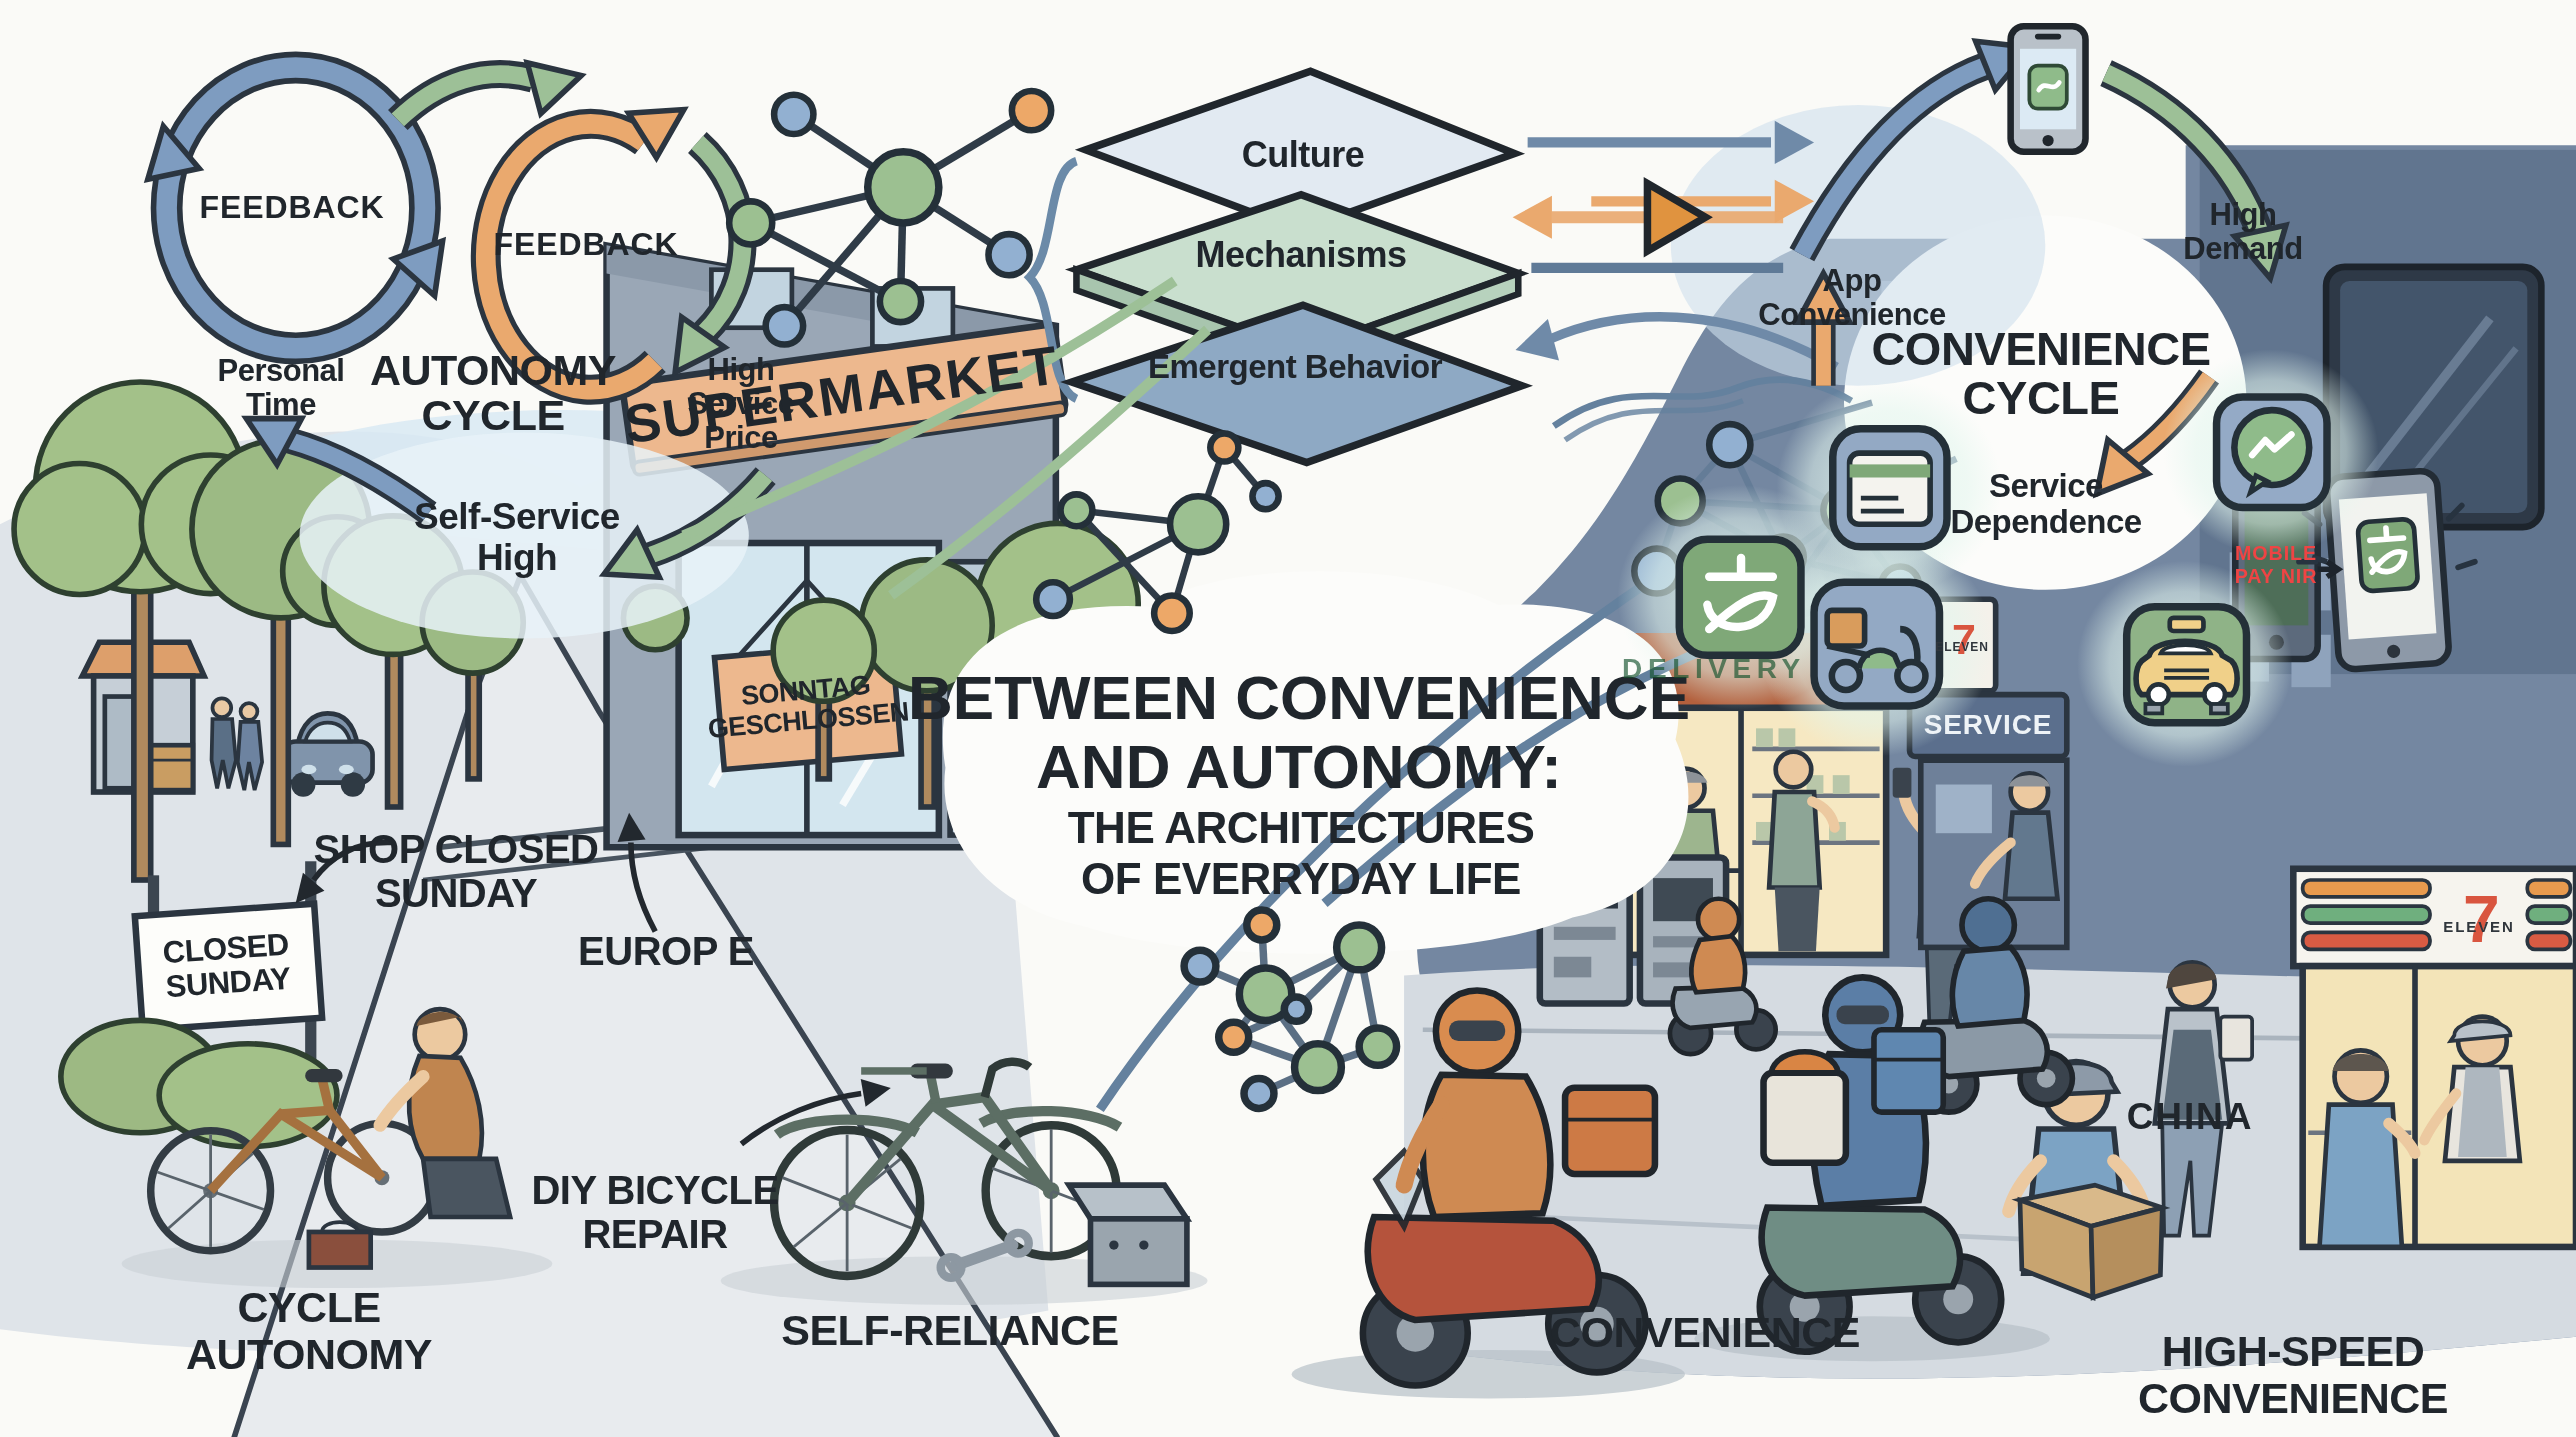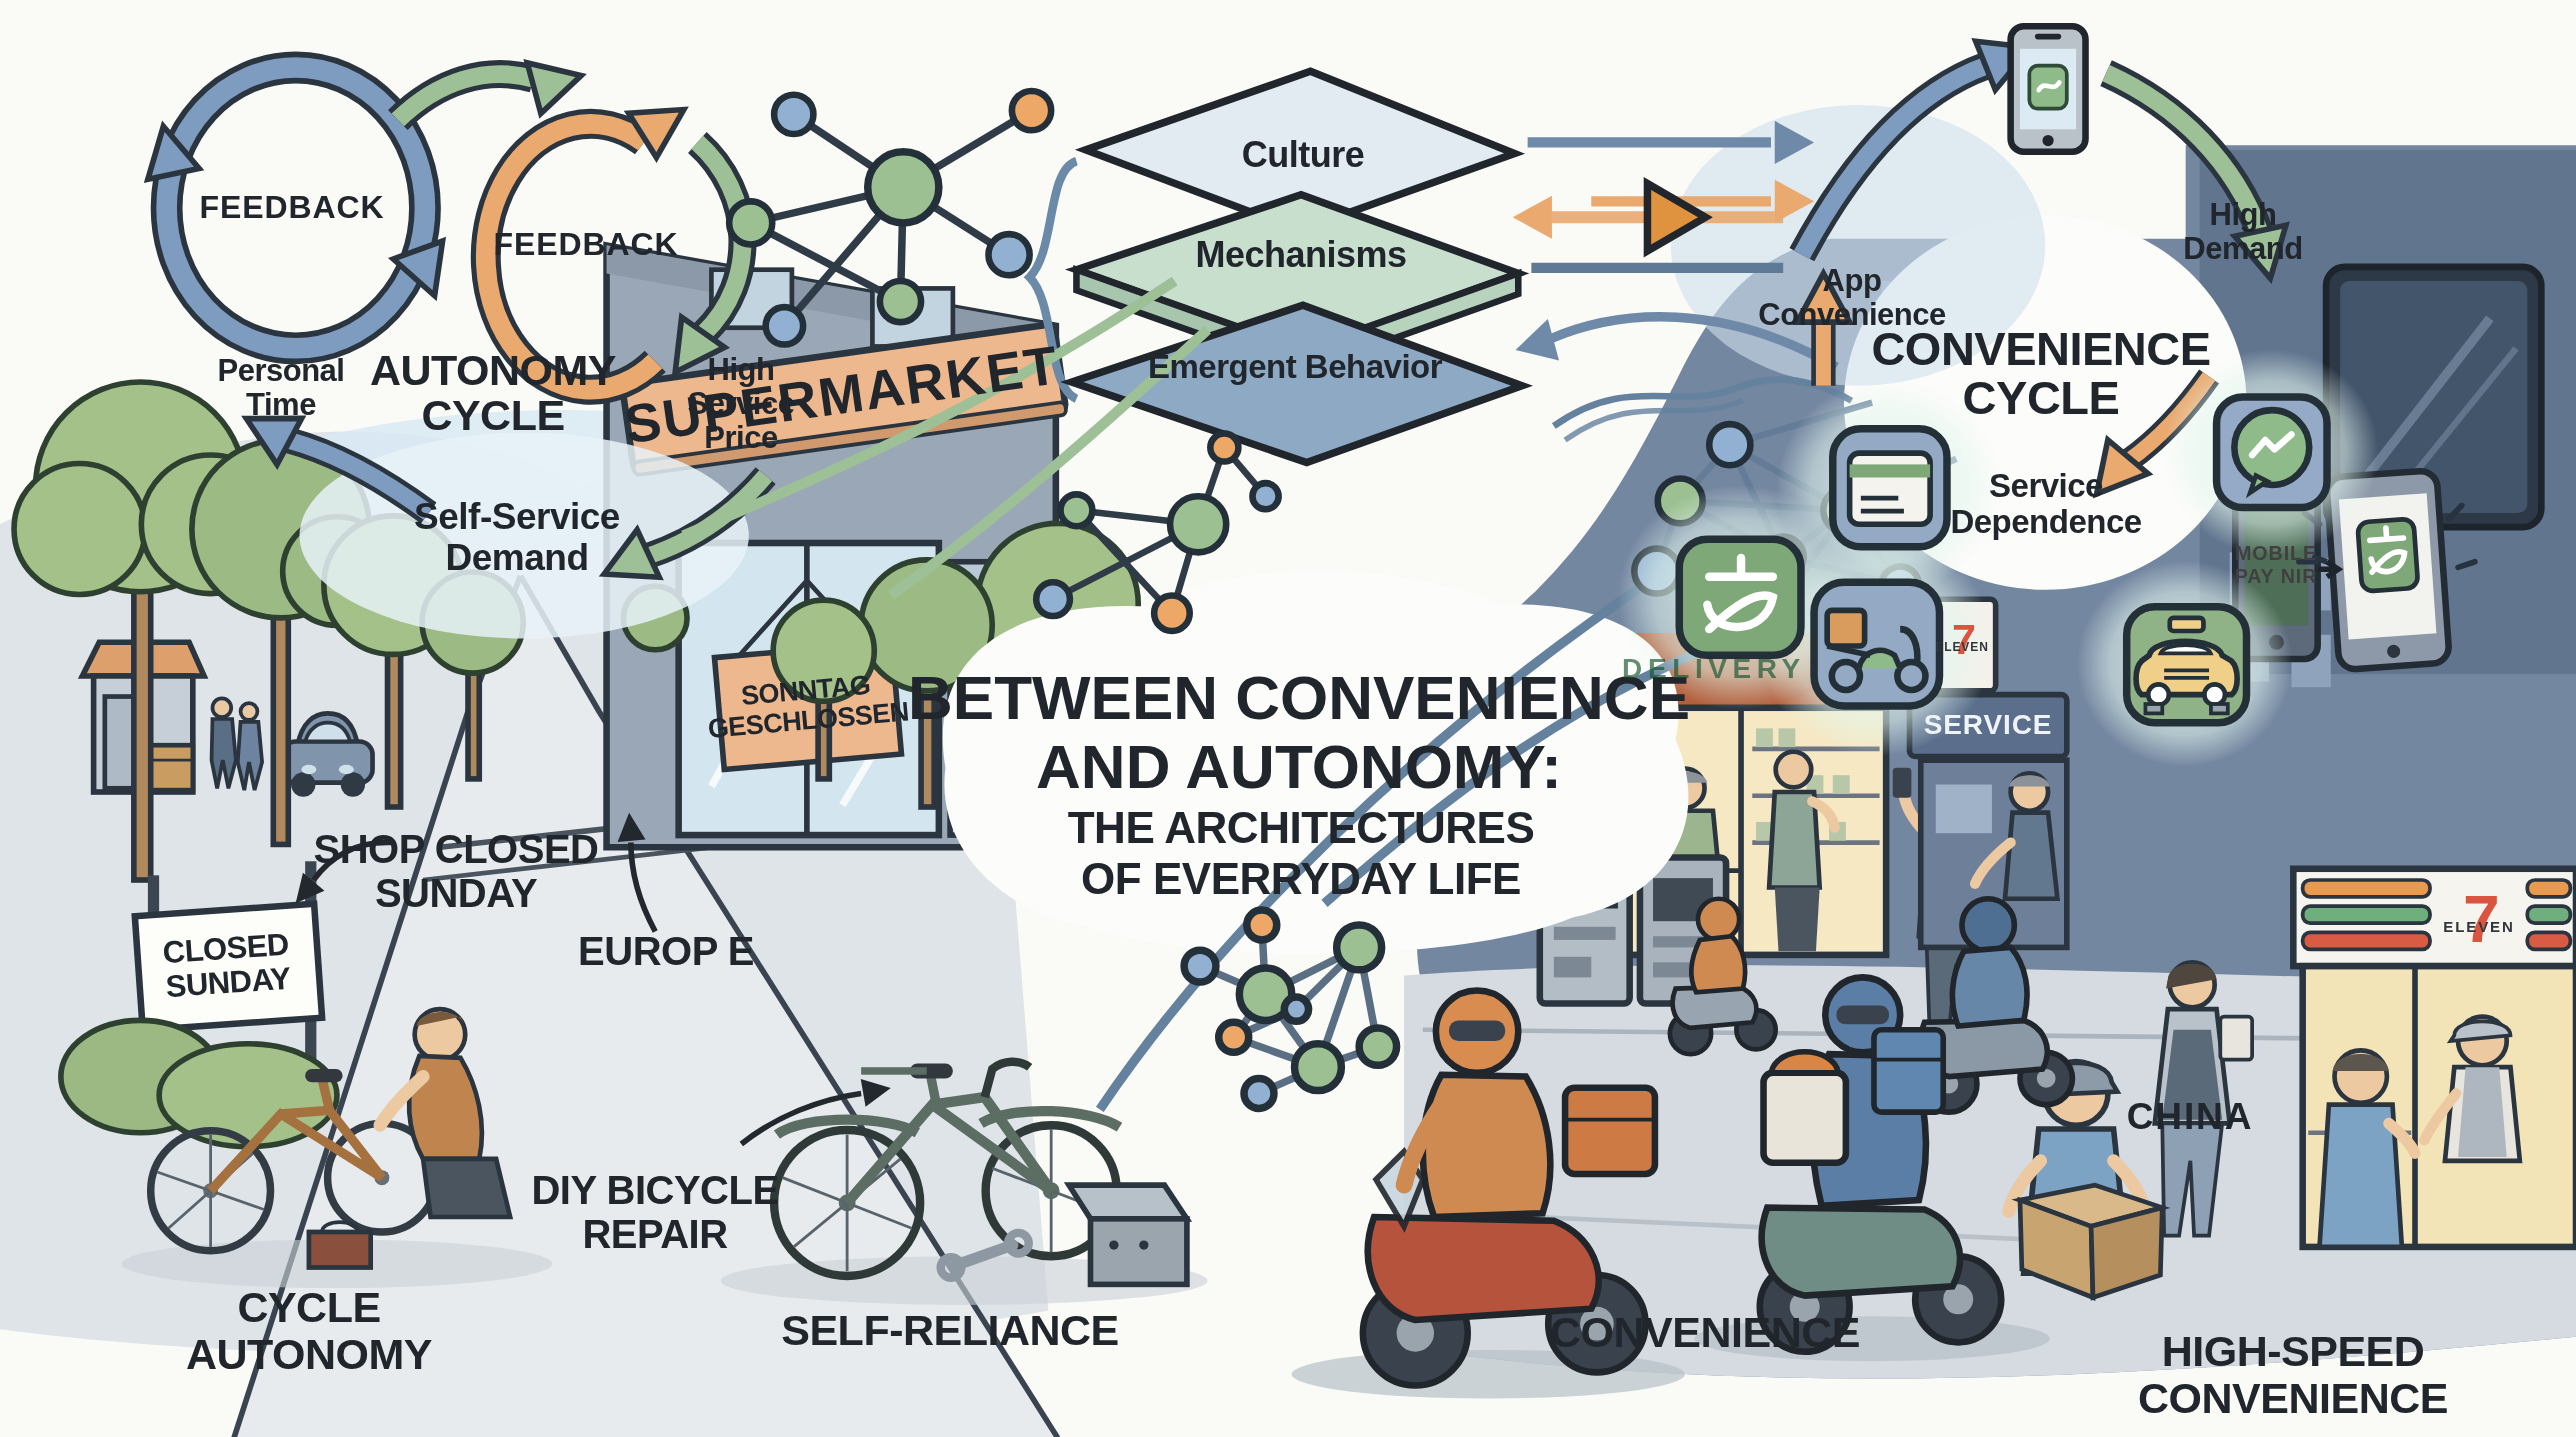--- a/index.html
+++ b/index.html
@@ -13,21 +13,21 @@
   .f-cycle{font-size:43px;line-height:1.05;}
   .f-selfservice{font-size:37px;}
   .f-title1{font-size:62px;line-height:1.12;letter-spacing:0;}
   .f-title2{font-size:44px;line-height:1.15;}
   .f-market{font-size:54px;letter-spacing:1.9px;transform:translate(-50%,-50%) rotate(-8deg);}
   .f-sonntag{font-size:27px;transform:translate(-50%,-50%) rotate(-5deg);}
   .f-scene{font-size:40px;}
   .f-closed{font-size:31px;transform:translate(-50%,-50%) rotate(-4deg);}
   .f-china{font-size:37px;letter-spacing:1.9px;}
   .f-service{font-size:28px;color:#eef3f7;letter-spacing:0.9px;}
-  .f-mobilepay{font-size:19.7px;color:#404040;line-height:1.15;letter-spacing:0.9px;}
+  .f-mobilepay{font-size:19.7px;color:#ef4444;line-height:1.15;letter-spacing:0.9px;}
   .f-delivery{font-size:28px;color:#14532d;opacity:.65;letter-spacing:5.6px;}
   .f-seven{font-size:43px;color:#d9553f;letter-spacing:0;}
   .f-eleven{font-size:12px;color:#30363c;letter-spacing:0.9px;}
   .f-seven-big{font-size:66px;color:#d9553f;}
   .f-eleven-big{font-size:15px;color:#30363c;letter-spacing:1.9px;}
 </style>
 </head>
 <body>
 
 <div class="stage">
@@ -607,21 +607,21 @@
 <div class="lbl f-feedback" style="left:292px;top:208px;">FEEDBACK</div>
 <div class="lbl f-feedback" style="left:586px;top:245px;">FEEDBACK</div>
 <div class="lbl f-cycle" style="left:493px;top:393px;">AUTONOMY
 CYCLE</div>
 <div class="lbl f-small" style="left:281px;top:388px;">Personal
 Time</div>
 <div class="lbl f-small" style="left:741px;top:404px;">High
 Service
 Price</div>
 <div class="lbl f-selfservice" style="left:517px;top:538px;">Self-Service
-Demand</div>
+High</div>
 
 <div class="lbl" style="left:1303px;top:155px;font-size:36px;font-weight:700;">Culture</div>
 <div class="lbl" style="left:1301px;top:255px;font-size:36px;font-weight:700;">Mechanisms</div>
 <div class="lbl" style="left:1295px;top:367px;font-size:33px;font-weight:700;">Emergent Behavior</div>
 
 <div class="lbl f-small" style="left:1852px;top:270px;margin-top:28px;">App
 Convenience</div>
 <div class="lbl f-small" style="left:2243px;top:232px;">High
 Demand</div>
 <div class="lbl f-cycle" style="left:2041px;top:373px;font-size:47px;">CONVENIENCE

